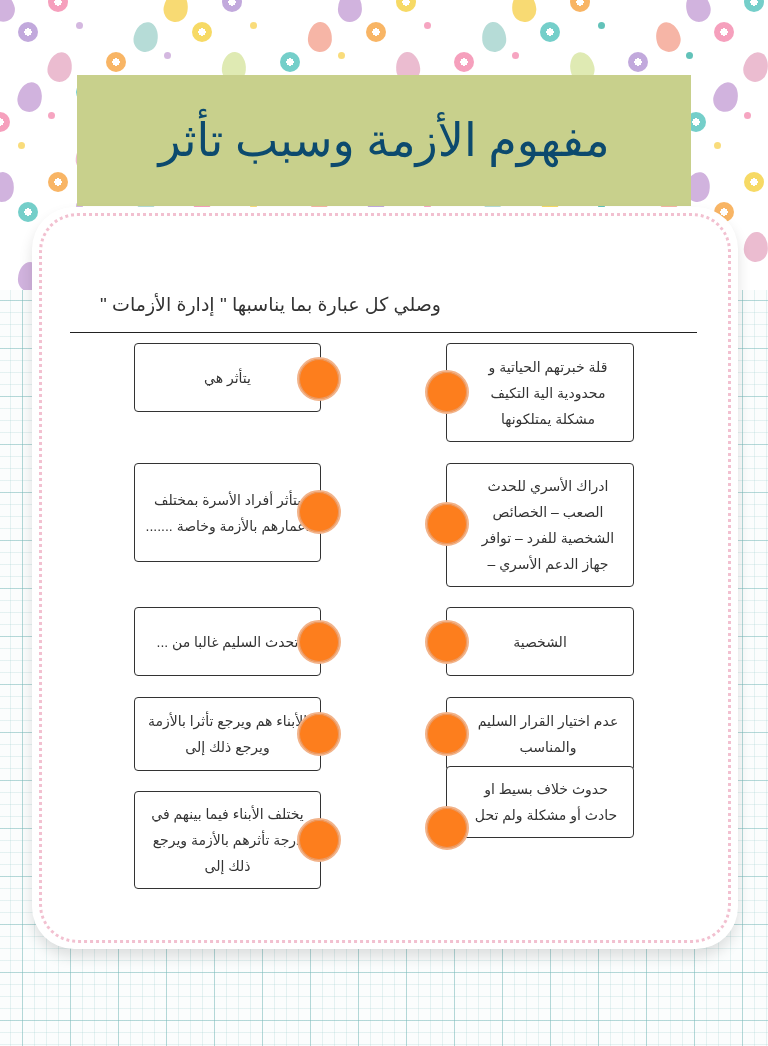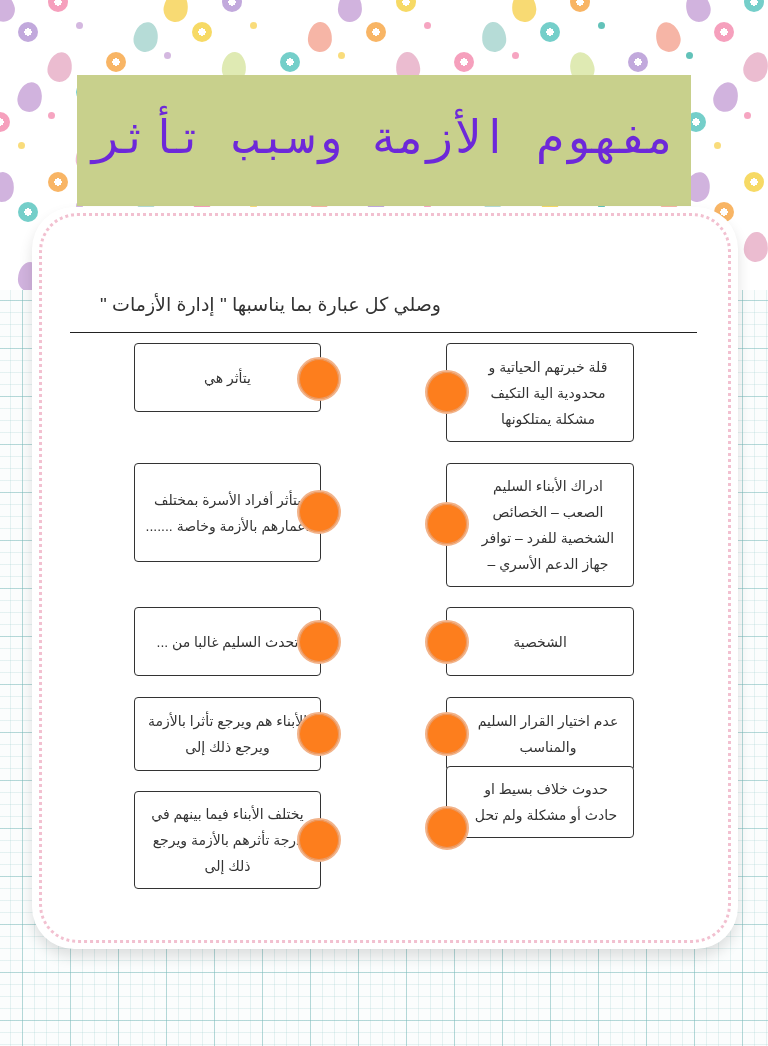--- a/index.html
+++ b/index.html
@@ -33,22 +33,22 @@
     }
     .dot { position: absolute; width: 7px; height: 7px; border-radius: 50%; opacity: 0.8; }
 
     .title-banner {
       position: absolute; left: 77px; top: 75px; width: 614px; height: 131px;
       background: #c8d08c;
       display: flex; flex-direction: column; align-items: center; justify-content: center;
       direction: rtl;
     }
     .title-line {
-      font-family: Liberation Mono, monospace;
-      font-size: 46px; line-height: 56px; color: #6d28d9; text-align: right;
+      font-family: Liberation Serif, serif;
+      font-size: 46px; line-height: 56px; color: #0c4a6e; text-align: right;
     }
 
     .card {
       position: absolute; left: 32px; top: 207px; width: 706px; height: 742px;
       background: #ffffff; border-radius: 42px;
       box-shadow: 0 8px 14px rgba(0,0,0,0.12);
     }
     .card-dots {
       position: absolute; left: 39px; top: 213px; width: 692px; height: 730px;
       border: 3px dotted #f2c0d0; border-radius: 38px;
@@ -245,21 +245,21 @@
   <span class="box-text">يختلف الأبناء فيما بينهم في درجة تأثرهم بالأزمة ويرجع ذلك إلى</span>
 </div>
 <div class="node" style="left:297px;top:818px;"></div>
 
 <div class="box" style="left:446px;top:343px;width:188px;height:99px;padding-left:26px;">
   <span class="box-text">قلة خبرتهم الحياتية و محدودية الية التكيف مشكلة يمتلكونها</span>
 </div>
 <div class="node" style="left:425px;top:370px;"></div>
 
 <div class="box" style="left:446px;top:463px;width:188px;height:124px;padding-left:26px;">
-  <span class="box-text">ادراك الأبناء السليم الصعب – الخصائص الشخصية للفرد – توافر جهاز الدعم الأسري –</span>
+  <span class="box-text">ادراك الأسري للحدث الصعب – الخصائص الشخصية للفرد – توافر جهاز الدعم الأسري –</span>
 </div>
 <div class="node" style="left:425px;top:502px;"></div>
 
 <div class="box" style="left:446px;top:607px;width:188px;height:69px;">
   <span class="box-text">الشخصية</span>
 </div>
 <div class="node" style="left:425px;top:620px;"></div>
 
 <div class="box" style="left:446px;top:697px;width:188px;height:74px;padding-left:26px;">
   <span class="box-text">عدم اختيار القرار السليم والمناسب</span>

